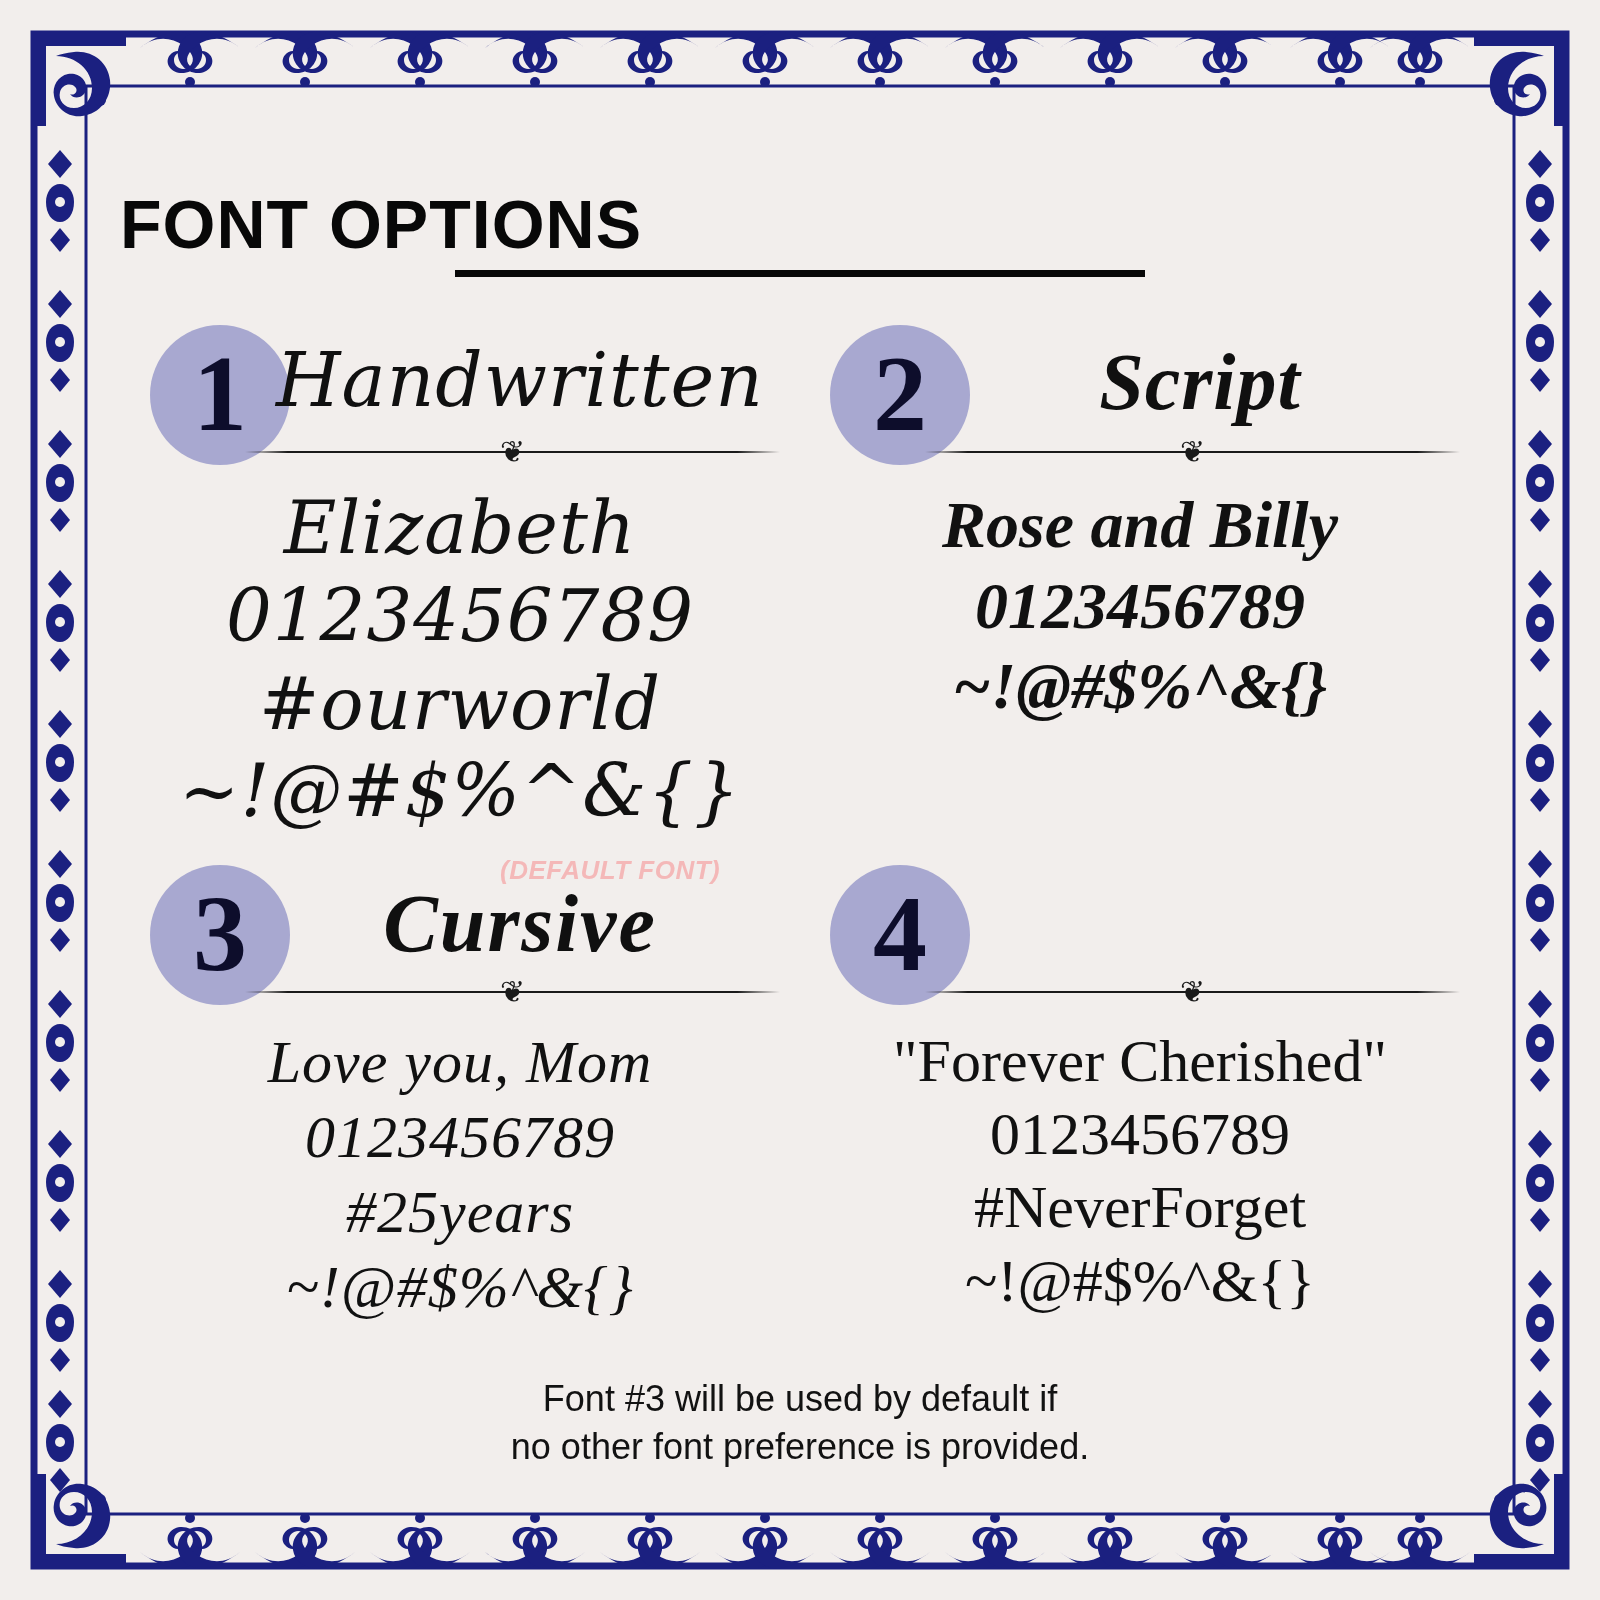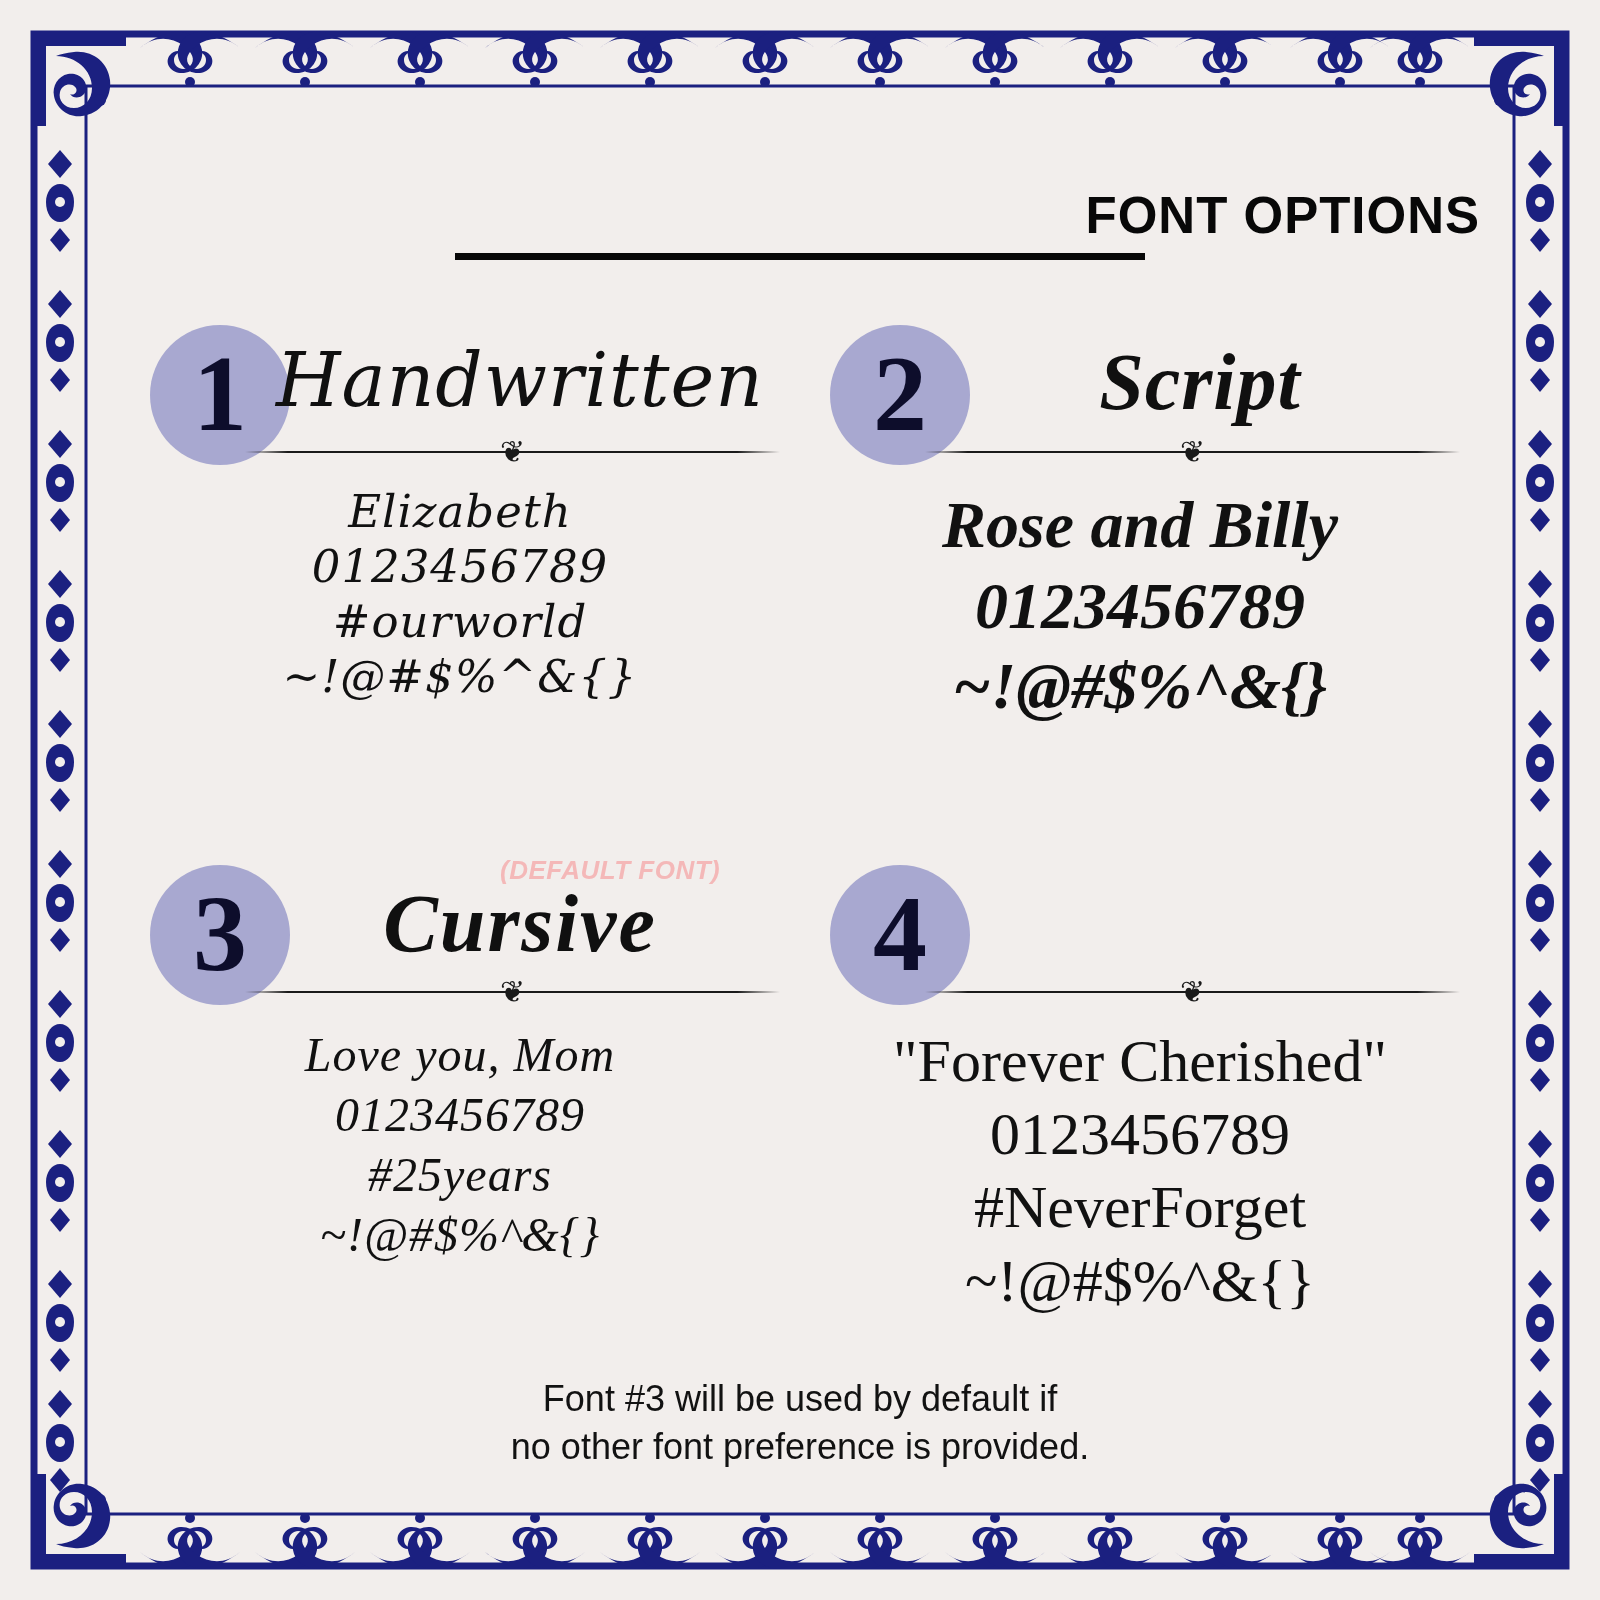--- a/index.html
+++ b/index.html
@@ -26,24 +26,24 @@
   
   .sheet {
     position: absolute;
     left: 120px;
     top: 120px;
     width: 1360px;
     height: 1360px;
   }
 
   .page-title {
-    text-align: right;
+    text-align: left;
     font-family: "Liberation Sans", sans-serif;
     font-weight: bold;
-    font-size: 51px;
+    font-size: 68px;
     letter-spacing: 1px;
     color: #080808;
     margin: 70px 0 0 0;
     line-height: 1;
   }
   .title-underline {
     width: 690px;
     height: 7px;
     background: #080808;
     margin: 12px auto 0 auto;
@@ -170,35 +170,35 @@
   .samples {
     text-align: center;
     margin-top: 10px;
     color: #111;
   }
   .samples div { white-space: nowrap; }
 
   .s-handwritten {
     font-family: "DejaVu Serif", serif;
     font-style: italic;
-    font-size: 45px;
+    font-size: 72px;
     line-height: 1.22;
     letter-spacing: 1px;
   }
   .s-script {
     font-family: "Liberation Serif", serif;
     font-style: italic;
     font-weight: bold;
     font-size: 66px;
     line-height: 1.22;
   }
   .s-cursive {
     font-family: "Liberation Serif", serif;
     font-style: italic;
-    font-size: 48px;
+    font-size: 60px;
     line-height: 1.25;
     letter-spacing: 1px;
   }
   .s-times {
     font-family: "Liberation Serif", serif;
     font-size: 60px;
     line-height: 1.22;
   }
 
   .footnote {

